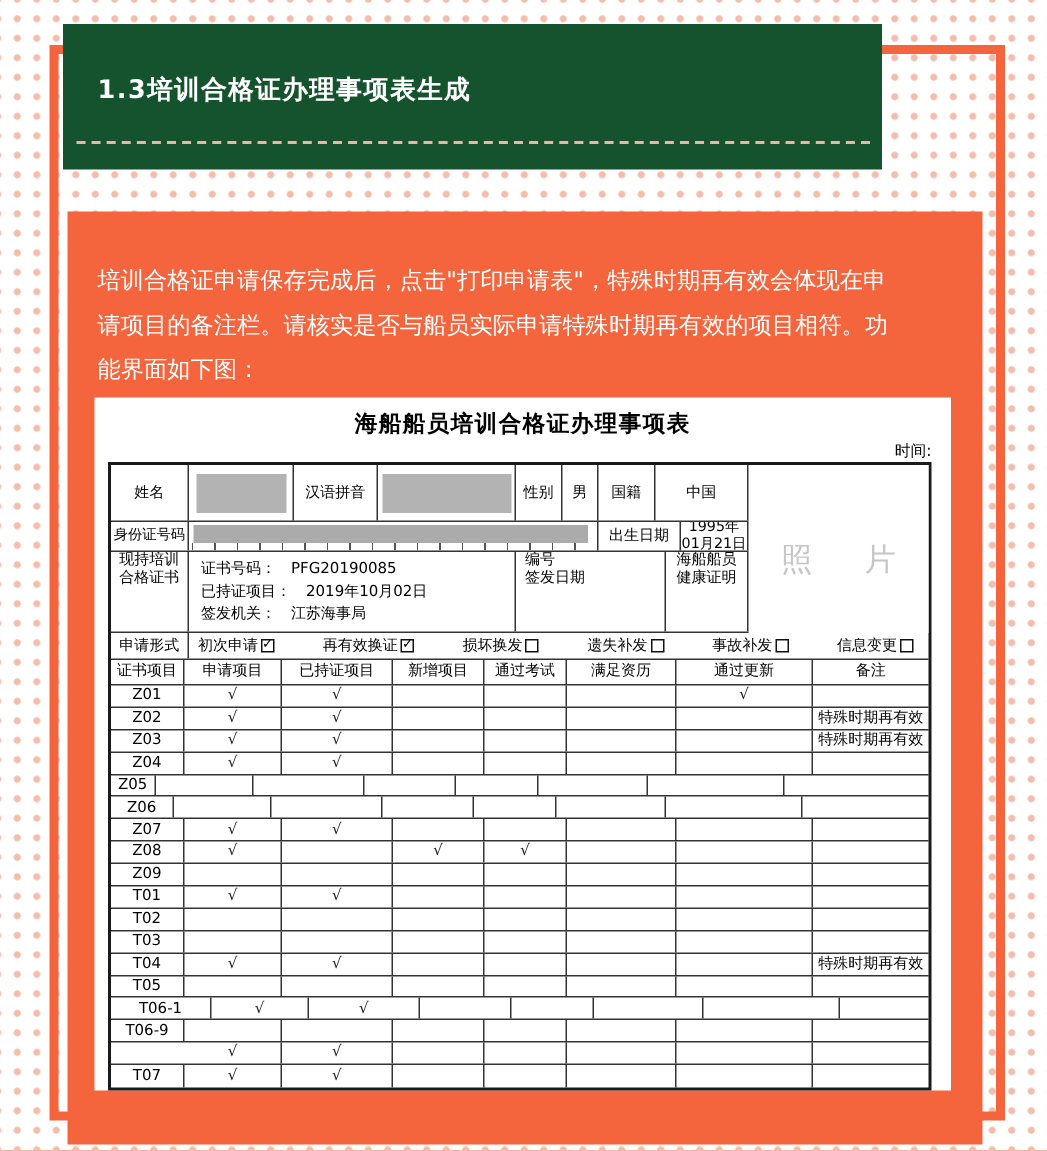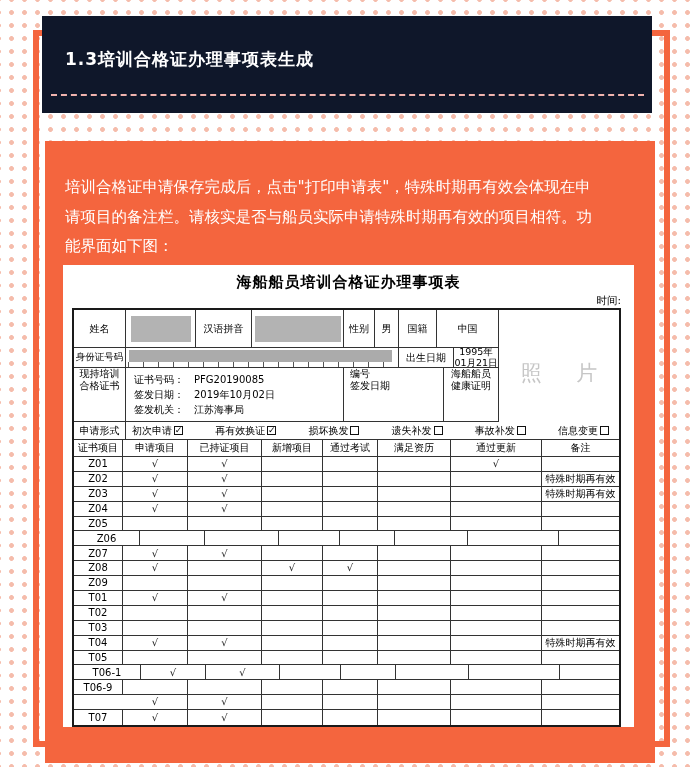--- a/index.html
+++ b/index.html
@@ -13,22 +13,22 @@
     background-size:13px 13px;
     background-position:5px 6px;
   }
   
   .frame {
     position:absolute; left:33px; top:30px; width:637px; height:717px;
     border:6px solid #f4653e; z-index:0;
   }
   
   .header-box {
-    position:absolute; left:42px; top:16px; width:610px; height:97px;
-    background:#0f172a; z-index:2;
+    position:absolute; left:42px; top:16px; width:546px; height:97px;
+    background:#14532d; z-index:2;
   }
   .header-title {
     position:absolute; left:23px; top:32px; color:#ffffff;
     font-size:17px; font-weight:bold; letter-spacing:1px; white-space:nowrap;
   }
   .header-divider {
     position:absolute; left:9px; right:8px; bottom:17px;
     border-top:2px dashed #efb3ae;
   }
   
@@ -155,21 +155,21 @@
           <div class="itc two-line" style="width:52px">
             <span>现持培训</span>
             <span>合格证书</span>
           </div>
           <div class="itc cert-details" style="width:218px">
               <div class="kv">
                 <span>证书号码：</span>
                 <span class="v">PFG20190085</span>
               </div>
               <div class="kv">
-                <span>签发日期：</span>
+                <span>已持证项目：</span>
                 <span class="v">2019年10月02日</span>
               </div>
               <div class="kv">
                 <span>签发机关：</span>
                 <span class="v">江苏海事局</span>
               </div>
             </div>
           <div class="itc two-line left" style="width:100px">
             <span>编号</span>
             <span>签发日期</span>
@@ -256,31 +256,31 @@
             <div class="itc" style="width: 49px;">Z04</div>
             <div class="itc check" style="width: 65px;">√</div>
             <div class="itc check" style="width: 74px;">√</div>
             <div class="itc" style="width: 61px;"></div>
             <div class="itc" style="width: 55px;"></div>
             <div class="itc" style="width: 73px;"></div>
             <div class="itc" style="width: 91px;"></div>
             <div class="itc last" style="width: 77px;"></div>
           </div>
           <div class="items-row">
-            <div class="itc" style="width: 49px;">Z05</div>
-            <div class="itc" style="width: 65px;"></div>
-            <div class="itc" style="width: 74px;"></div>
-            <div class="itc" style="width: 61px;"></div>
-            <div class="itc" style="width: 55px;"></div>
-            <div class="itc" style="width: 73px;"></div>
-            <div class="itc" style="width: 91px;"></div>
-            <div class="itc last" style="width: 77px;"></div>
-          </div>
-          <div class="items-row">
-            <div class="itc" style="width: 66px;">Z06</div>
+            <div class="itc" style="width: 30px;">Z05</div>
+            <div class="itc" style="width: 65px;"></div>
+            <div class="itc" style="width: 74px;"></div>
+            <div class="itc" style="width: 61px;"></div>
+            <div class="itc" style="width: 55px;"></div>
+            <div class="itc" style="width: 73px;"></div>
+            <div class="itc" style="width: 91px;"></div>
+            <div class="itc last" style="width: 77px;"></div>
+          </div>
+          <div class="items-row">
+            <div class="itc" style="width: 42px;">Z06</div>
             <div class="itc" style="width: 65px;"></div>
             <div class="itc" style="width: 74px;"></div>
             <div class="itc" style="width: 61px;"></div>
             <div class="itc" style="width: 55px;"></div>
             <div class="itc" style="width: 73px;"></div>
             <div class="itc" style="width: 91px;"></div>
             <div class="itc last" style="width: 77px;"></div>
           </div>
           <div class="items-row">
             <div class="itc" style="width: 49px;">Z07</div>

